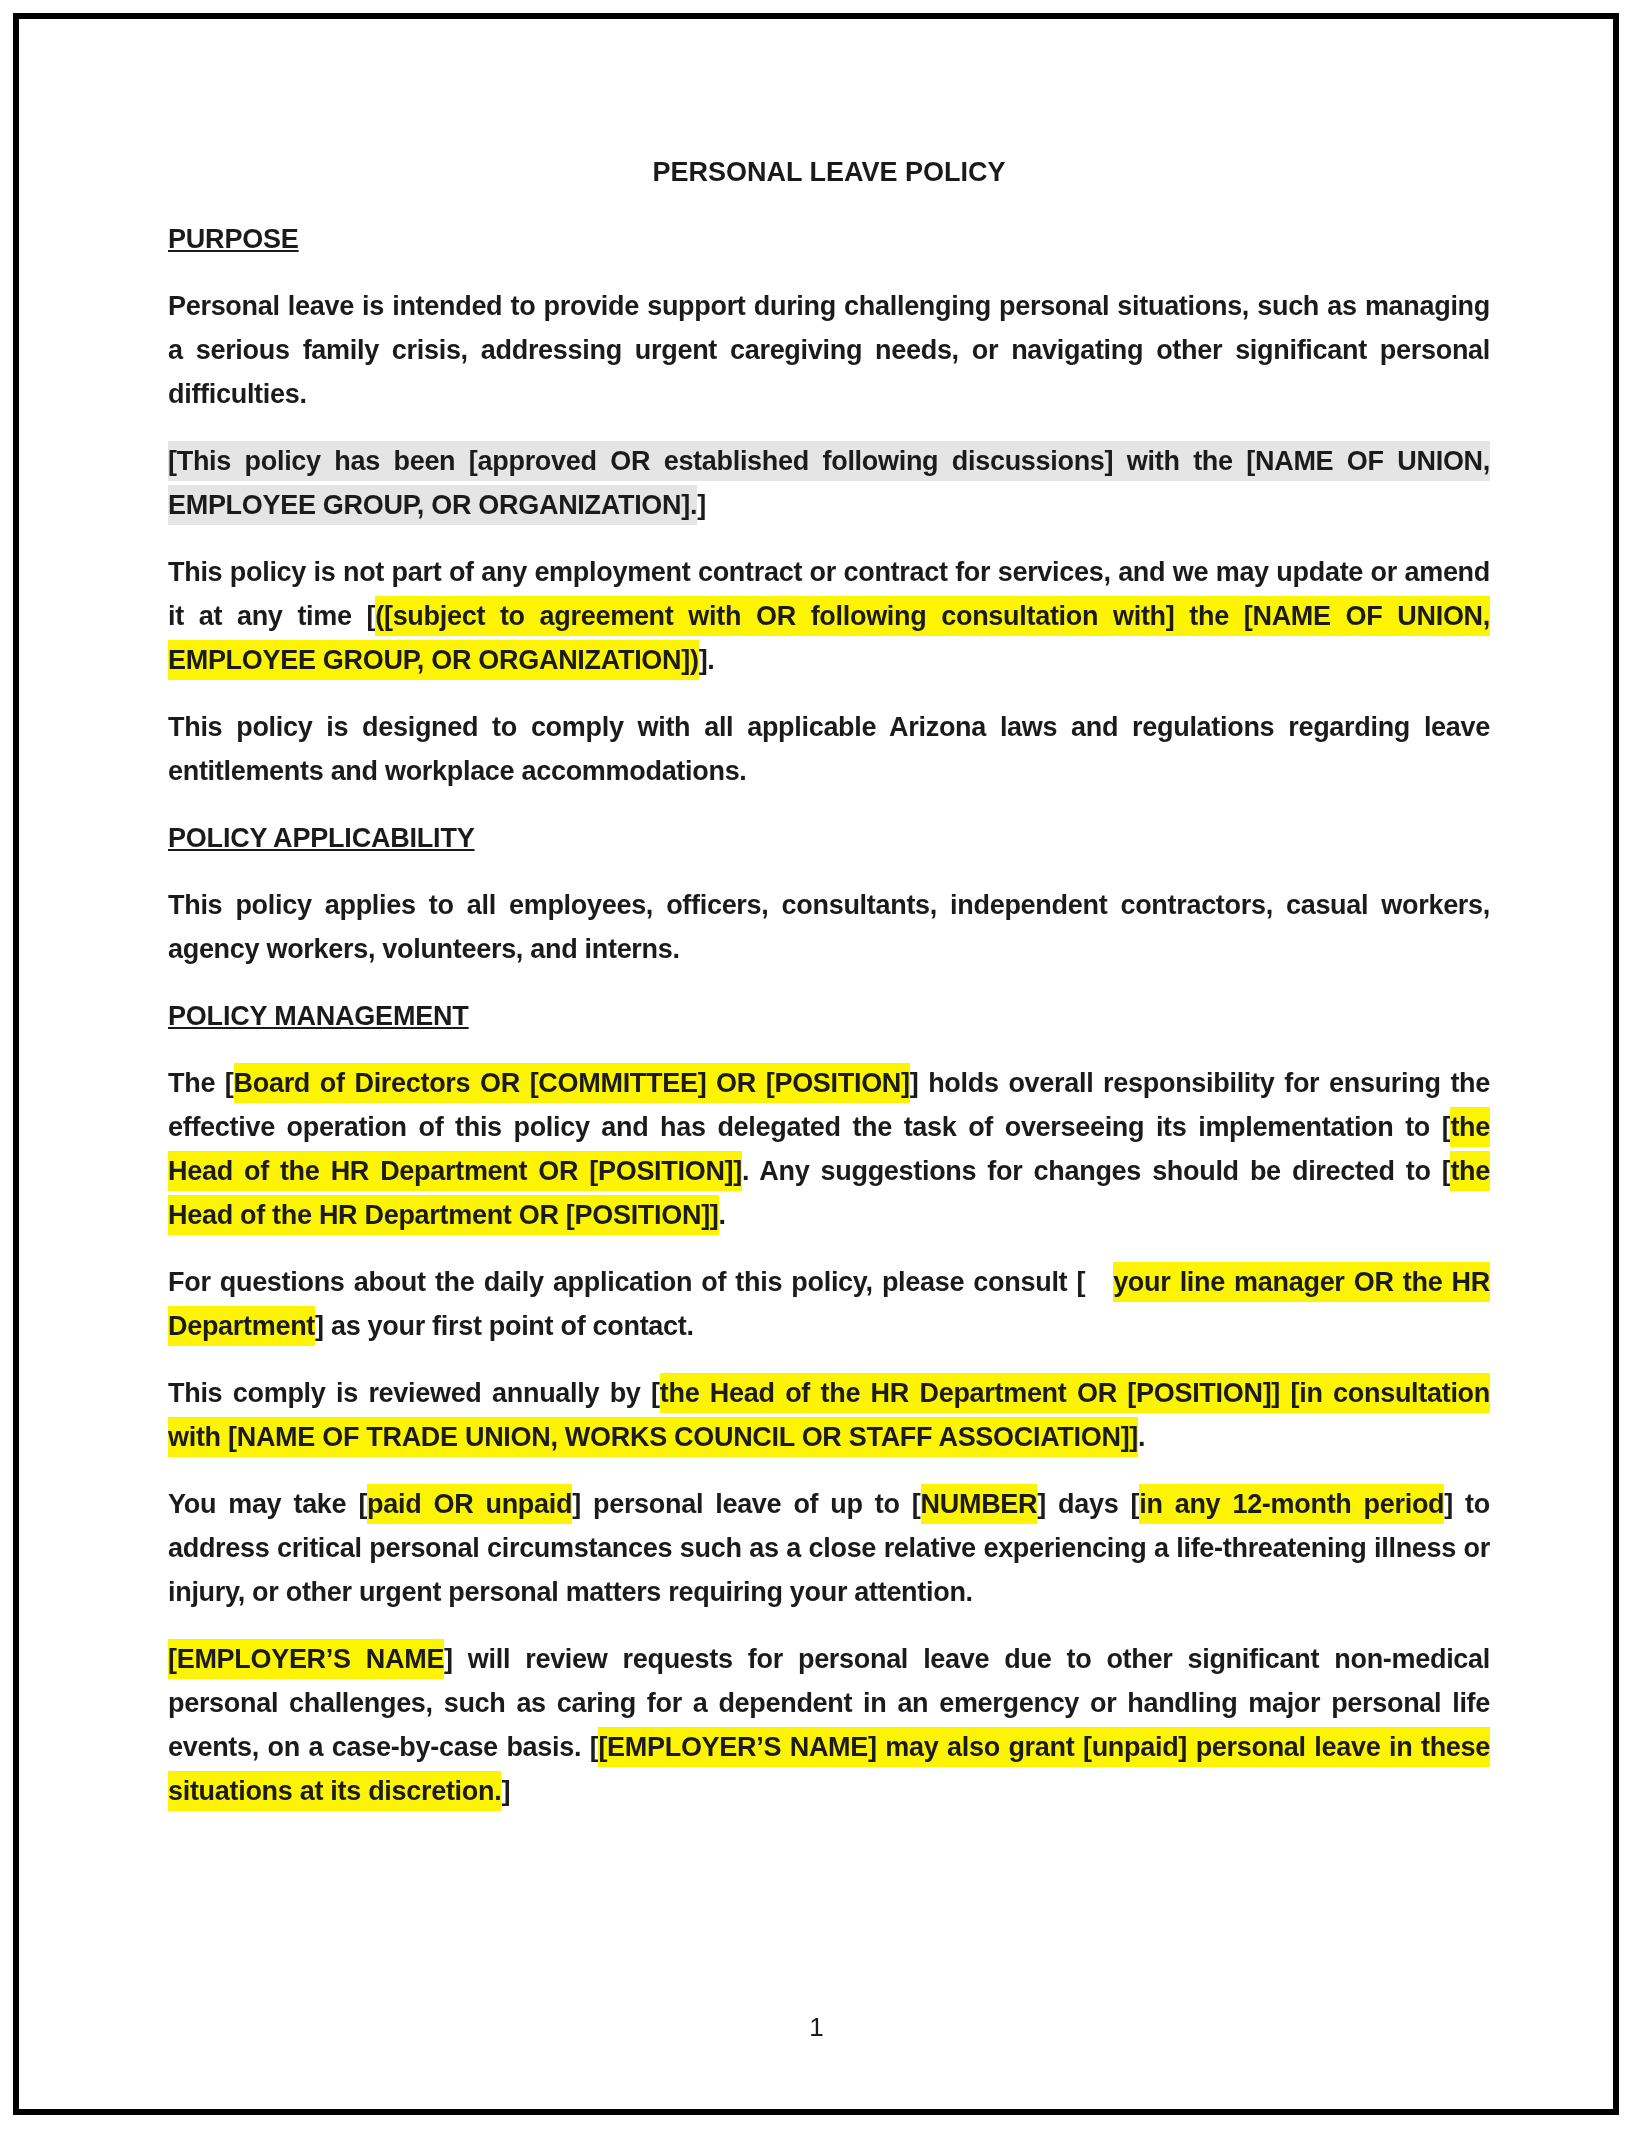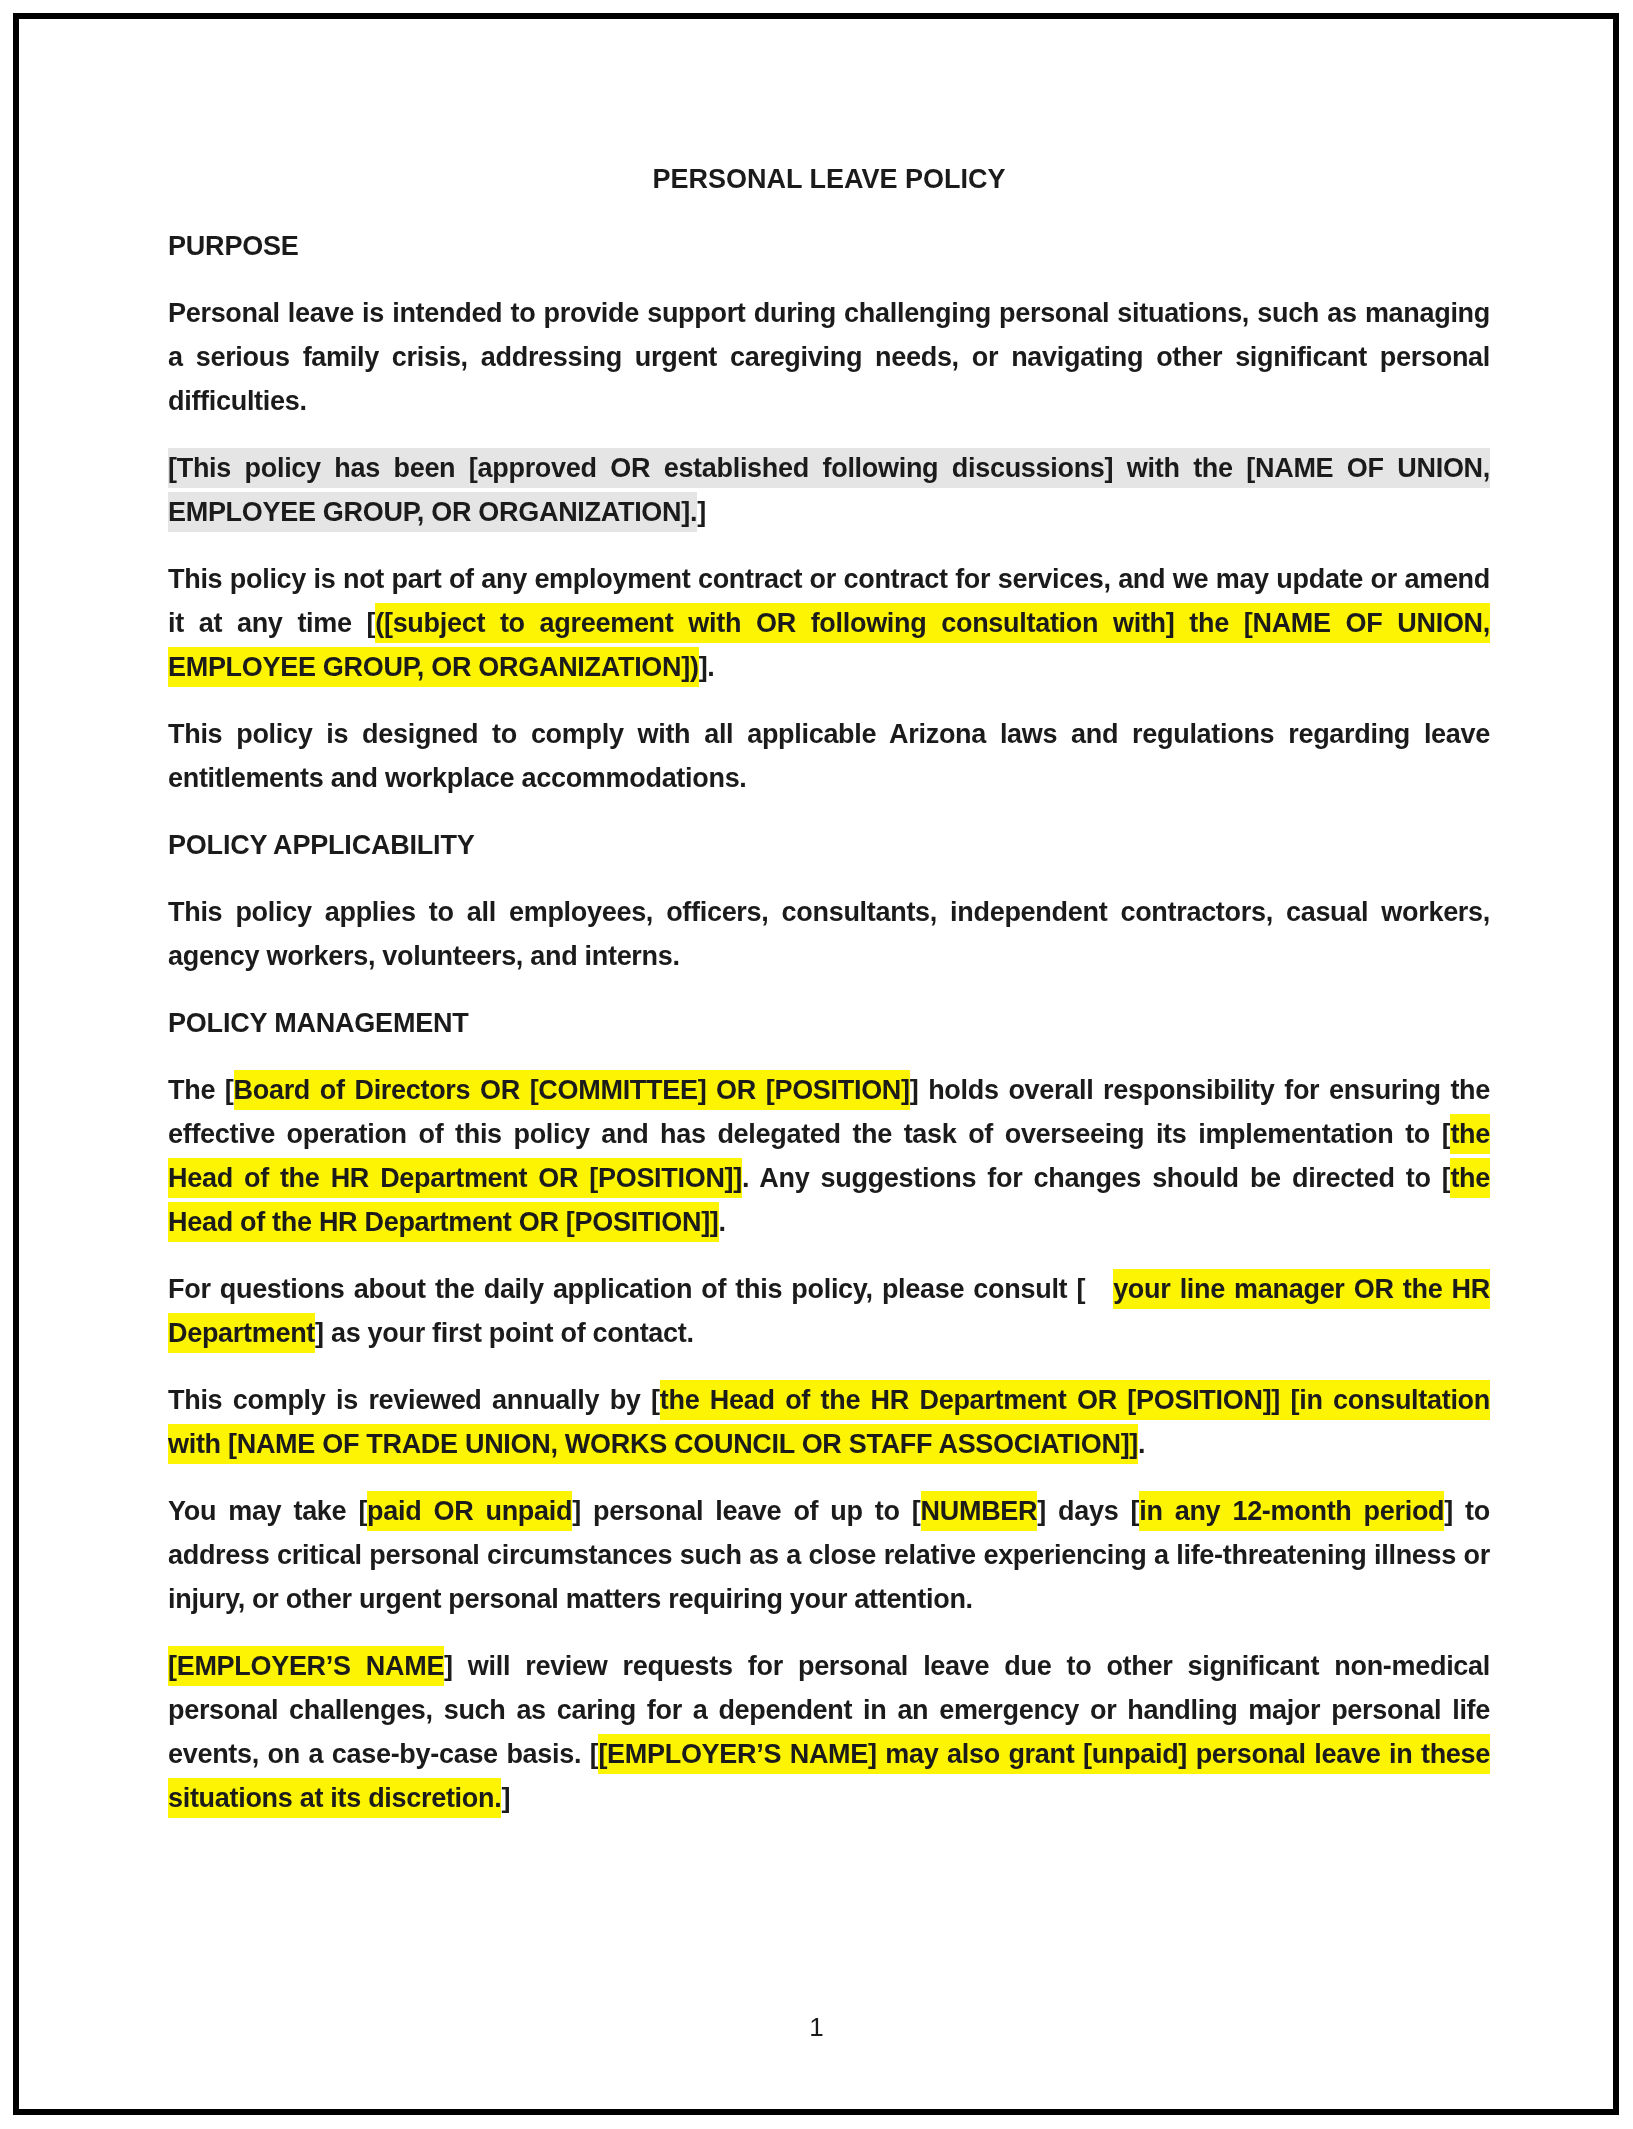--- a/index.html
+++ b/index.html
@@ -17,37 +17,38 @@
     left: 13px;
     top: 13px;
     right: 14px;
     bottom: 14px;
     border: 6px solid #000000;
     pointer-events: none;
   }
   .content {
     position: absolute;
     left: 168px;
-    top: 157px;
+    top: 150px;
     width: 1322px;
   }
   .doc-title {
     font-size: 27px;
     line-height: 44px;
     font-weight: bold;
     text-align: center;
     margin: 0 0 23px 0;
   }
   h2.heading {
     font-size: 27px;
     line-height: 44px;
     font-weight: bold;
     text-align: left;
     margin: 0 0 23px 0;
     letter-spacing: -0.2px;
+    text-decoration: underline;
   }
   p.paragraph {
     font-size: 27px;
     line-height: 44px;
     font-weight: bold;
     text-align: justify;
     margin: 0 0 23px 0;
     letter-spacing: -0.3px;
   }
   mark.hl {

